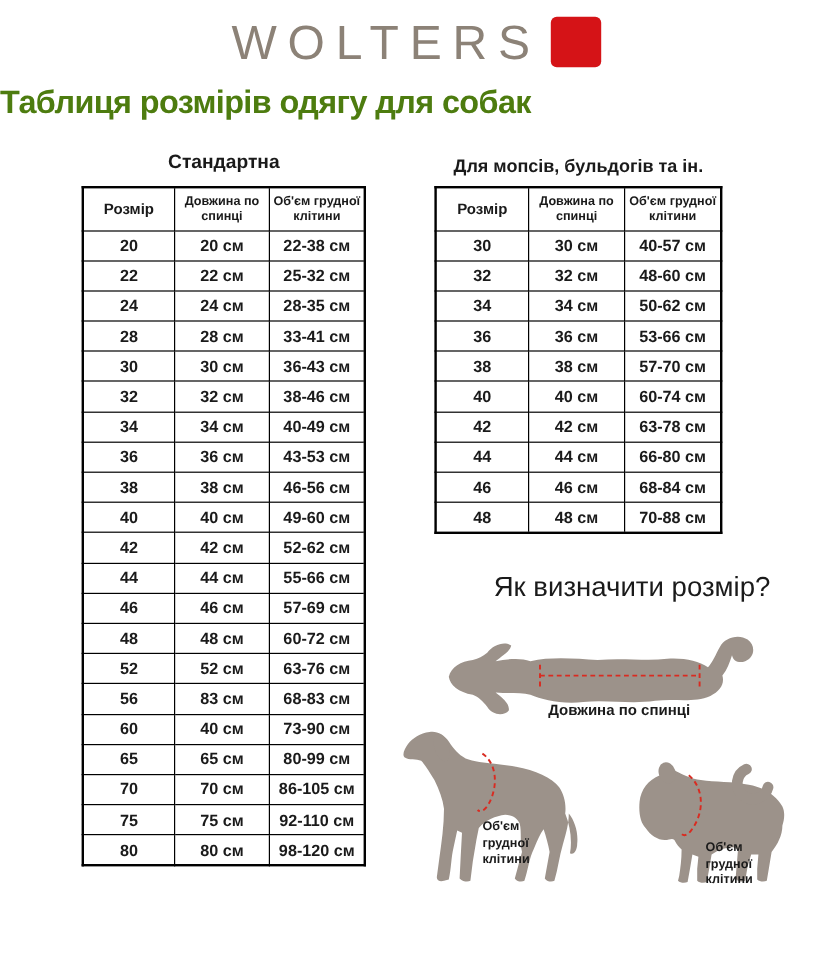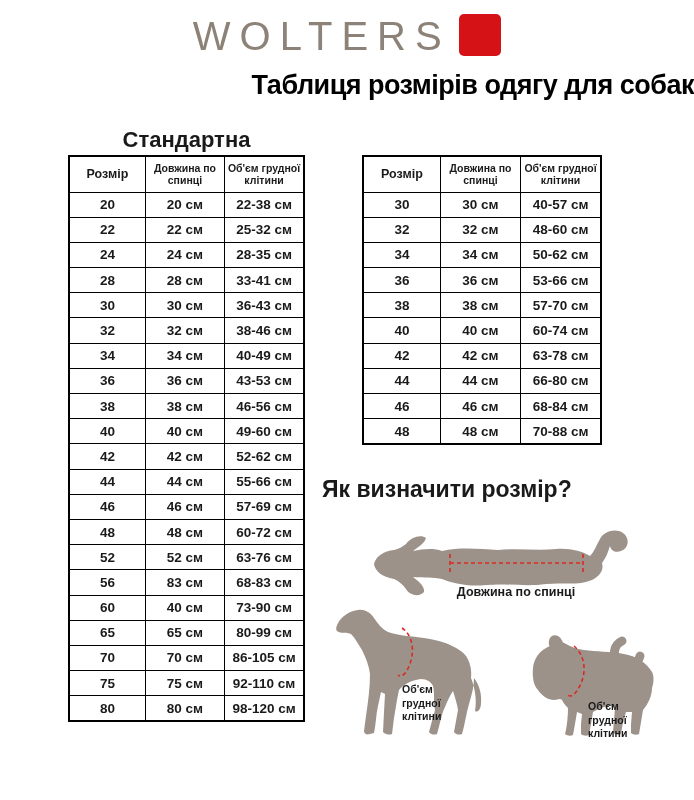--- a/index.html
+++ b/index.html
@@ -6,40 +6,40 @@
   html,body { background:#ffffff; }
   body { font-family:"Liberation Sans", sans-serif; color:#111; }
   .page { position:relative; width:694px; height:800px; background:#fff; overflow:hidden; }
 
   
   .logo { position:absolute; top:14px; left:0; width:100%; text-align:center; white-space:nowrap; }
   .logo-text { font-size:40px; font-weight:400; letter-spacing:9px; color:#8c8277; vertical-align:middle; }
   .logo-mark { display:inline-block; width:42px; height:42px; background:#d51317; border-radius:5px; vertical-align:middle; margin-left:4px; margin-top:-4px; }
 
   
-  .main-title { position:absolute; top:70px; left:0; width:100%; text-align:right;
-                font-size:27px; font-weight:700; letter-spacing:-0.5px; color:#000000; }
+  .main-title { position:absolute; top:70px; left:0; width:100%; text-align:left;
+                font-size:27px; font-weight:700; letter-spacing:-0.5px; color:#4d7c0f; }
 
   
   .table-title { position:absolute; text-align:center; font-weight:700; color:#1a1a1a; }
-  .std-title { top:127px; left:68px; width:237px; font-size:22px; }
+  .std-title { top:127px; left:68px; width:237px; font-size:16px; }
   .pug-title { top:130px; left:356px; width:252px; font-size:15px; }
 
   
   table.size-table { position:absolute; border-collapse:collapse; table-layout:fixed; background:#fff; border:2px solid #000; }
   table.std { top:155px; left:68px; width:237px; }
   table.pug { top:155px; left:362px; width:240px; }
   .size-table th, .size-table td { border:1px solid #000; text-align:center; vertical-align:middle; font-weight:700; color:#1a1a1a; }
   .size-table th { height:36px; font-size:10.5px; line-height:1.2; padding:1px 2px; }
   .size-table th.col-size { font-size:12.5px; }
   .size-table td { height:25.2px; font-size:13.5px; padding:0 2px; }
 
   
-  .guide-heading { position:absolute; top:476px; left:322px; width:320px; text-align:left;
-                   font-size:23px; font-weight:700; color:#1a1a1a; }
+  .guide-heading { position:absolute; top:476px; left:322px; width:320px; text-align:right;
+                   font-size:23px; font-weight:400; color:#1a1a1a; }
   .svg-abs { position:absolute; }
   .measure-label { position:absolute; font-weight:700; color:#1a1a1a; }
   .back-length-label { top:585px; left:436px; width:160px; text-align:center; font-size:12.5px; }
   .chest-label { font-size:10.5px; line-height:1.3; white-space:pre-line; text-align:left; }
   .chest-label-1 { top:683px; left:402px; }
   .chest-label-2 { top:700px; left:588px; }
 </style>
 </head>
 <body>
 
@@ -168,20 +168,21 @@
           <td>92-110 см</td>
         </tr>
         <tr>
           <td>80</td>
           <td>80 см</td>
           <td>98-120 см</td>
         </tr>
       </tbody>
   </table>
 
+  <div class="table-title pug-title">Для мопсів, бульдогів та ін.</div>
   <table class="size-table pug">
     <colgroup>
         <col style="width:32.5%">
         <col style="width:33.7%">
         <col style="width:33.8%">
       </colgroup>
     <thead>
       <tr>
         <th class="col-size">Розмір</th>
         <th>Довжина по спинці</th>

